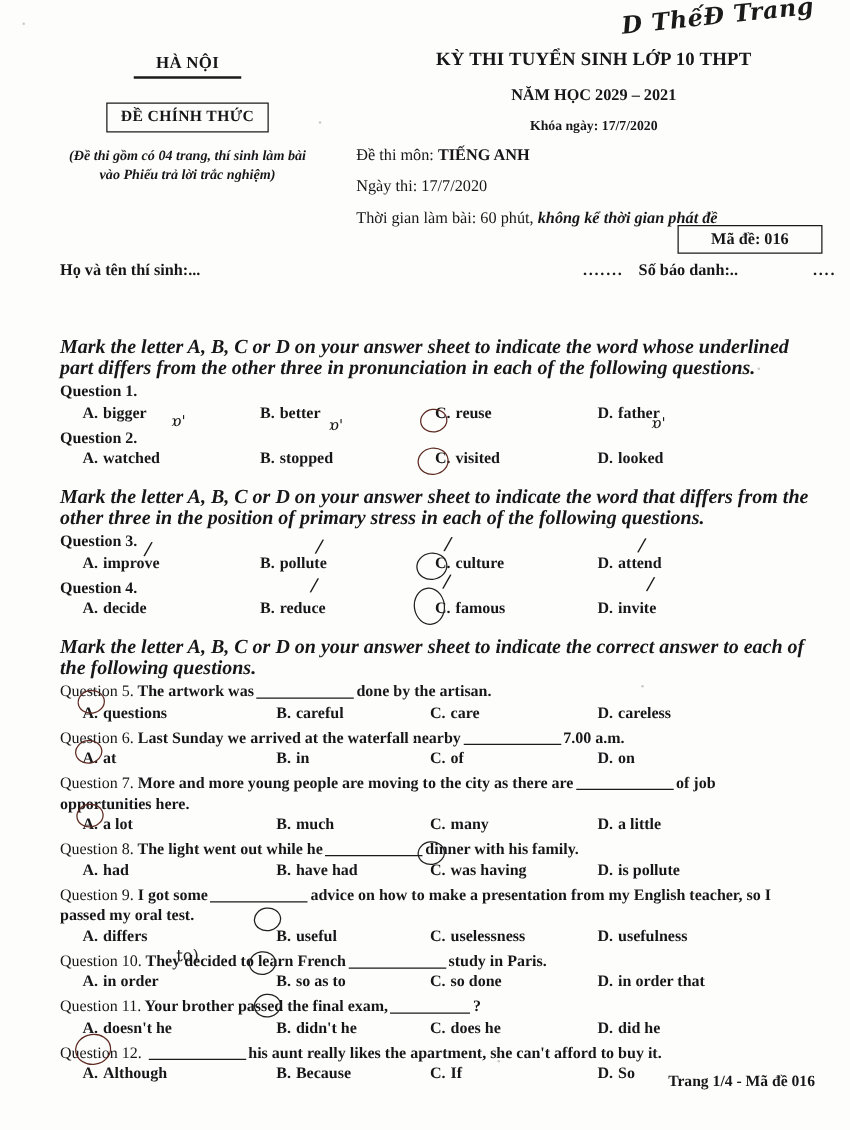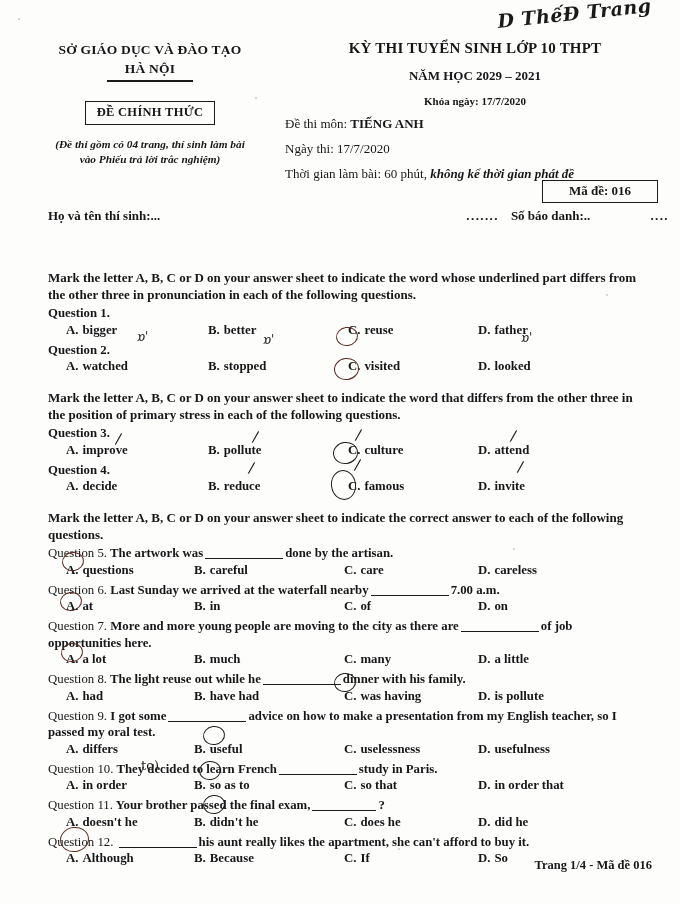--- a/index.html
+++ b/index.html
@@ -176,22 +176,23 @@
   .cand-dots2 { margin-left: 60px; letter-spacing: 1.4px; }
 
   
   .content {
     position: absolute;
     left: 48px;
     top: 270px;
     width: 600px;
   }
   .instruction {
-    font-weight: 700;
-    font-size: 13px;
+    font-style: italic;
+    font-weight: 700;
+    font-size: 16px;
     line-height: 16.5px;
     margin-bottom: 2px;
   }
   .sec { margin-bottom: 0; }
   .sec + .sec { margin-top: 13px; }
 
   .qstem {
     font-weight: 700;
     font-size: 12.8px;
     line-height: 16.5px;
@@ -221,21 +222,21 @@
     white-space: nowrap;
   }
   .opt .lbl { margin-right: 4px; }
   .opt.a { left: 18px; }
   .opt.b { left: 160px; }
   .opt.c { left: 300px; }
   .opt.d { left: 430px; }
 
   
   .cols-wide .opt.a { left: 18px; }
-  .cols-wide .opt.b { left: 146px; }
+  .cols-wide .opt.b { left: 173px; }
   .cols-wide .opt.c { left: 296px; }
   .cols-wide .opt.d { left: 430px; }
 
   .footer {
     position: absolute;
     right: 28px;
     top: 858px;
     font-weight: 700;
     font-size: 12.5px;
   }
@@ -250,21 +251,20 @@
 </style>
 </head>
 <body>
 
 <div class="page">
 
   <div class="hand sig">D ThếĐ Trang</div>
 
   <div class="hdr-left">
     <div class="hdr-org">
-      <span>SỞ GIÁO DỤC VÀ ĐÀO TẠO</span>
       <span class="l2">HÀ NỘI</span>
       <div class="rule-under"></div>
     </div>
     <div class="official-box">ĐỀ CHÍNH THỨC</div>
     <div class="hdr-note">
       <div>(Đề thi gồm có 04 trang, thí sinh làm bài</div>
       <div>vào Phiếu trả lời trắc nghiệm)</div>
     </div>
   </div>
 
@@ -438,21 +438,21 @@
           </div>
           <div class="opt d">
             <span class="lbl">D.</span><span>a little</span>
           </div>
         </div>
       </div>
 
       <div>
         <div class="qstem">
           <span class="qnum">Question 8.</span>
-          <span class="stem">The light reuse out while he</span><span class="blank"></span><span class="stem">dinner with his family.</span>
+          <span class="stem">The light went out while he</span><span class="blank"></span><span class="stem">dinner with his family.</span>
         </div>
         <div class="opts">
           <div class="opt a">
             <span class="lbl">A.</span><span>had</span>
           </div>
           <div class="opt b">
             <span class="lbl">B.</span><span>have had</span>
           </div>
           <div class="opt c">
             <span class="lbl">C.</span><span>was having</span>
@@ -490,21 +490,21 @@
           <span class="stem">They decided to learn French</span><span class="blank"></span><span class="stem">study in Paris.</span>
         </div>
         <div class="opts">
           <div class="opt a">
             <span class="lbl">A.</span><span class="ul-a">in order</span>
           </div>
           <div class="opt b">
             <span class="lbl">B.</span><span>so as to</span>
           </div>
           <div class="opt c">
-            <span class="lbl">C.</span><span>so that</span>
+            <span class="lbl">C.</span><span>so done</span>
           </div>
           <div class="opt d">
             <span class="lbl">D.</span><span>in order that</span>
           </div>
         </div>
       </div>
 
       <div>
         <div class="qstem">
           <span class="qnum">Question 11.</span>

